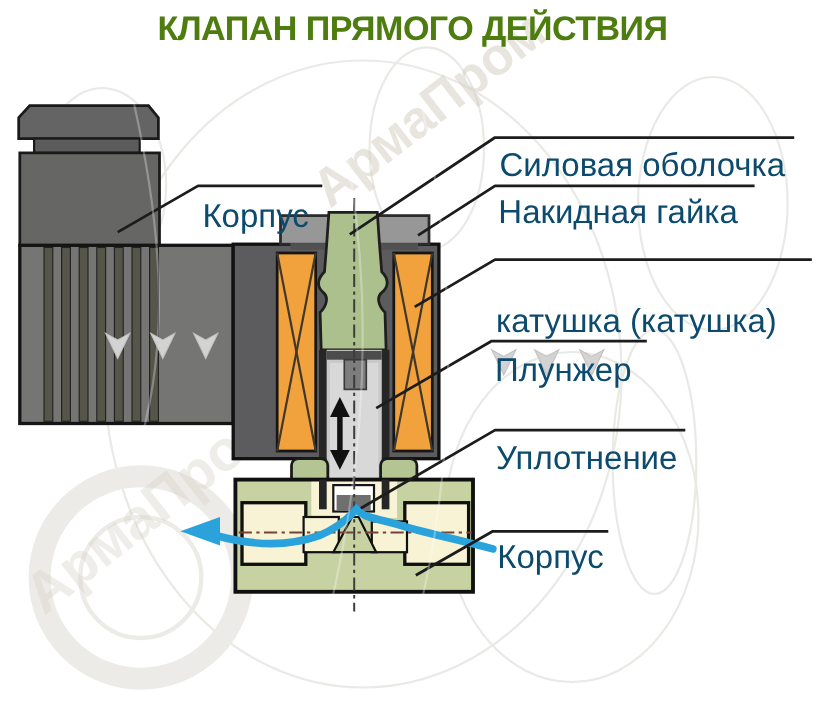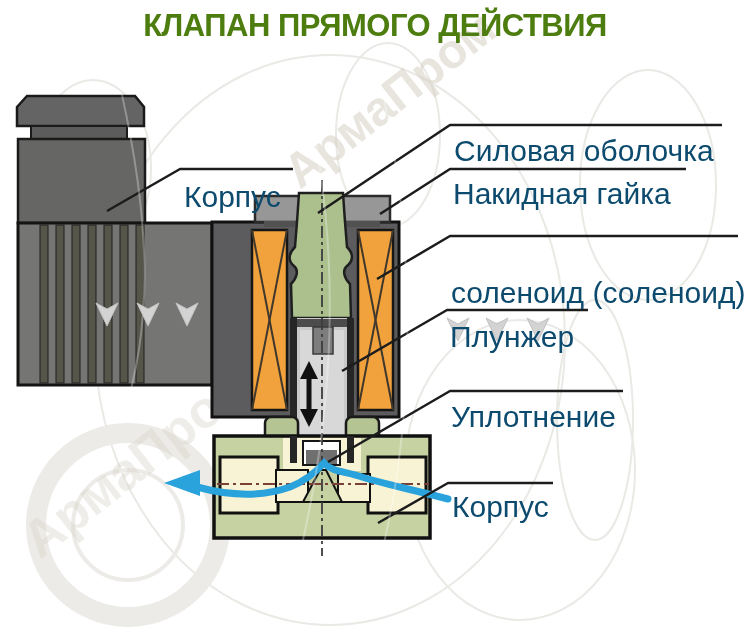--- a/index.html
+++ b/index.html
@@ -167,17 +167,17 @@
       <path d="M486,318 L497,341 L508,318 L497,324 Z"></path>
       <path d="M527,318 L538,341 L549,318 L538,324 Z"></path>
     </g>
   </svg>
 
   <div class="page-title">КЛАПАН ПРЯМОГО ДЕЙСТВИЯ</div>
 
   <div class="lbl lbl-razyem">Корпус</div>
   <div class="lbl lbl-silovaya">Силовая оболочка</div>
   <div class="lbl lbl-nakidnaya">Накидная гайка</div>
-  <div class="lbl lbl-coil2">соленоид (соленоид)</div>
+  <div class="lbl lbl-coil2">катушка (катушка)</div>
   <div class="lbl lbl-plunger">Плунжер</div>
   <div class="lbl lbl-uplotnenie">Уплотнение</div>
   <div class="lbl lbl-korpus">Корпус</div>
 </div>
 
 </body></html>

